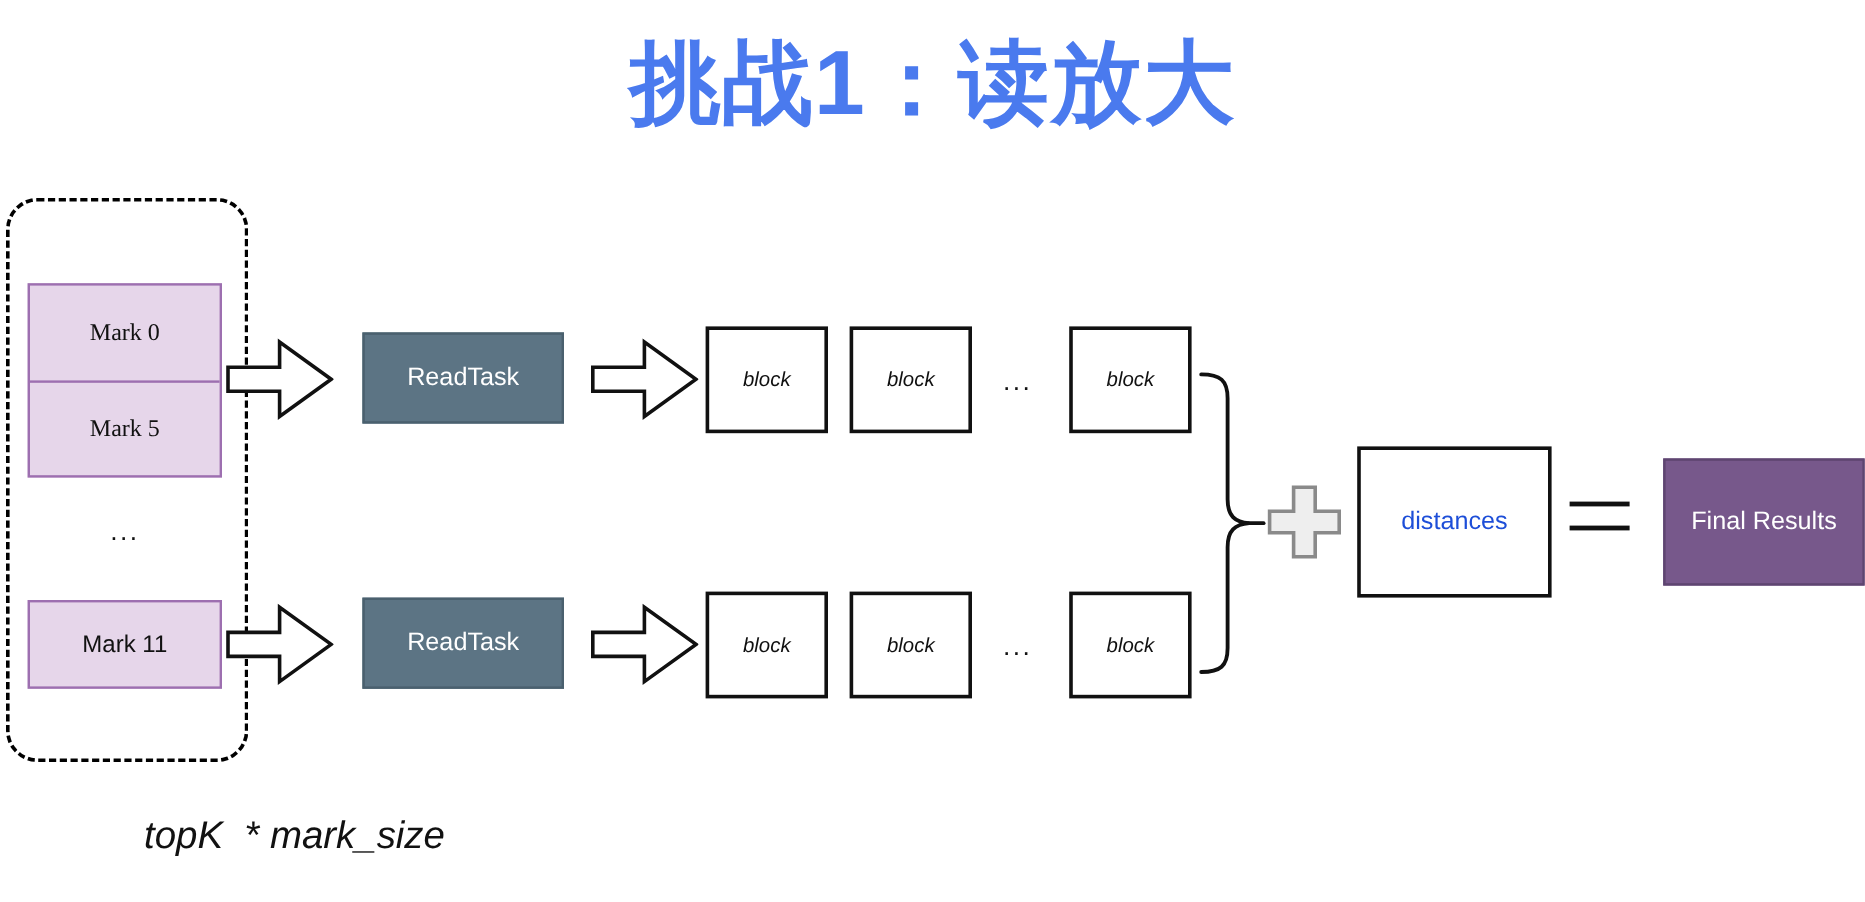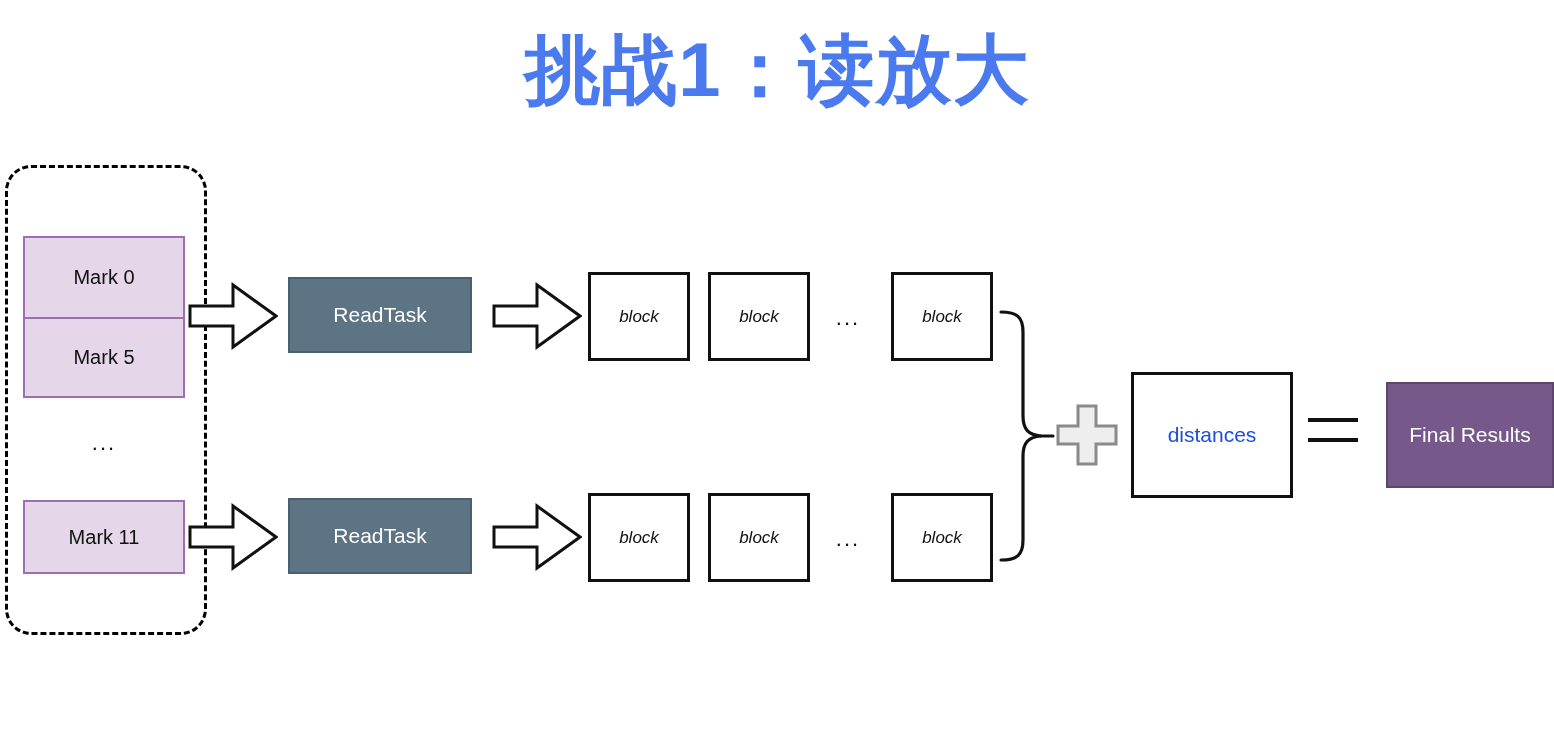--- a/index.html
+++ b/index.html
@@ -58,20 +58,21 @@
     box-sizing: border-box;
   }
   .mark-cell {
     height: 50%;
     display: flex;
     align-items: center;
     justify-content: center;
     font-size: 20px;
     color: #111111;
     box-sizing: border-box;
+    font-family: Liberation Serif, serif;
   }
   .mark-cell.divider { border-top: 2px solid #9d6fb0; }
 
   .mark-single {
     position: absolute;
     left: 23px;
     top: 500px;
     width: 162px;
     height: 74px;
     border: 2px solid #9d6fb0;
@@ -98,30 +99,31 @@
   
   .blockarrow {
     position: absolute;
     width: 90px;
     height: 70px;
   }
 
   
   .readtask {
     position: absolute;
-    width: 184px;
+    width: 168px;
     height: 76px;
     background: #5c7484;
     border: 2px solid #4a606e;
     box-sizing: border-box;
     display: flex;
     align-items: center;
     justify-content: center;
     color: #ffffff;
     font-size: 21px;
+    margin-left: 14px;
   }
 
   
   .blockbox {
     position: absolute;
     width: 102px;
     height: 89px;
     border: 3px solid #111111;
     background: #ffffff;
     box-sizing: border-box;
@@ -301,14 +303,15 @@
 
   <div class="equals">
     <span></span>
     <span class="second"></span>
   </div>
 
   <div class="final-results">
     <span>Final Results</span>
   </div>
 
+  <div class="formula">topK  * mark_size</div>
 
 </div>
 
 </body></html>

